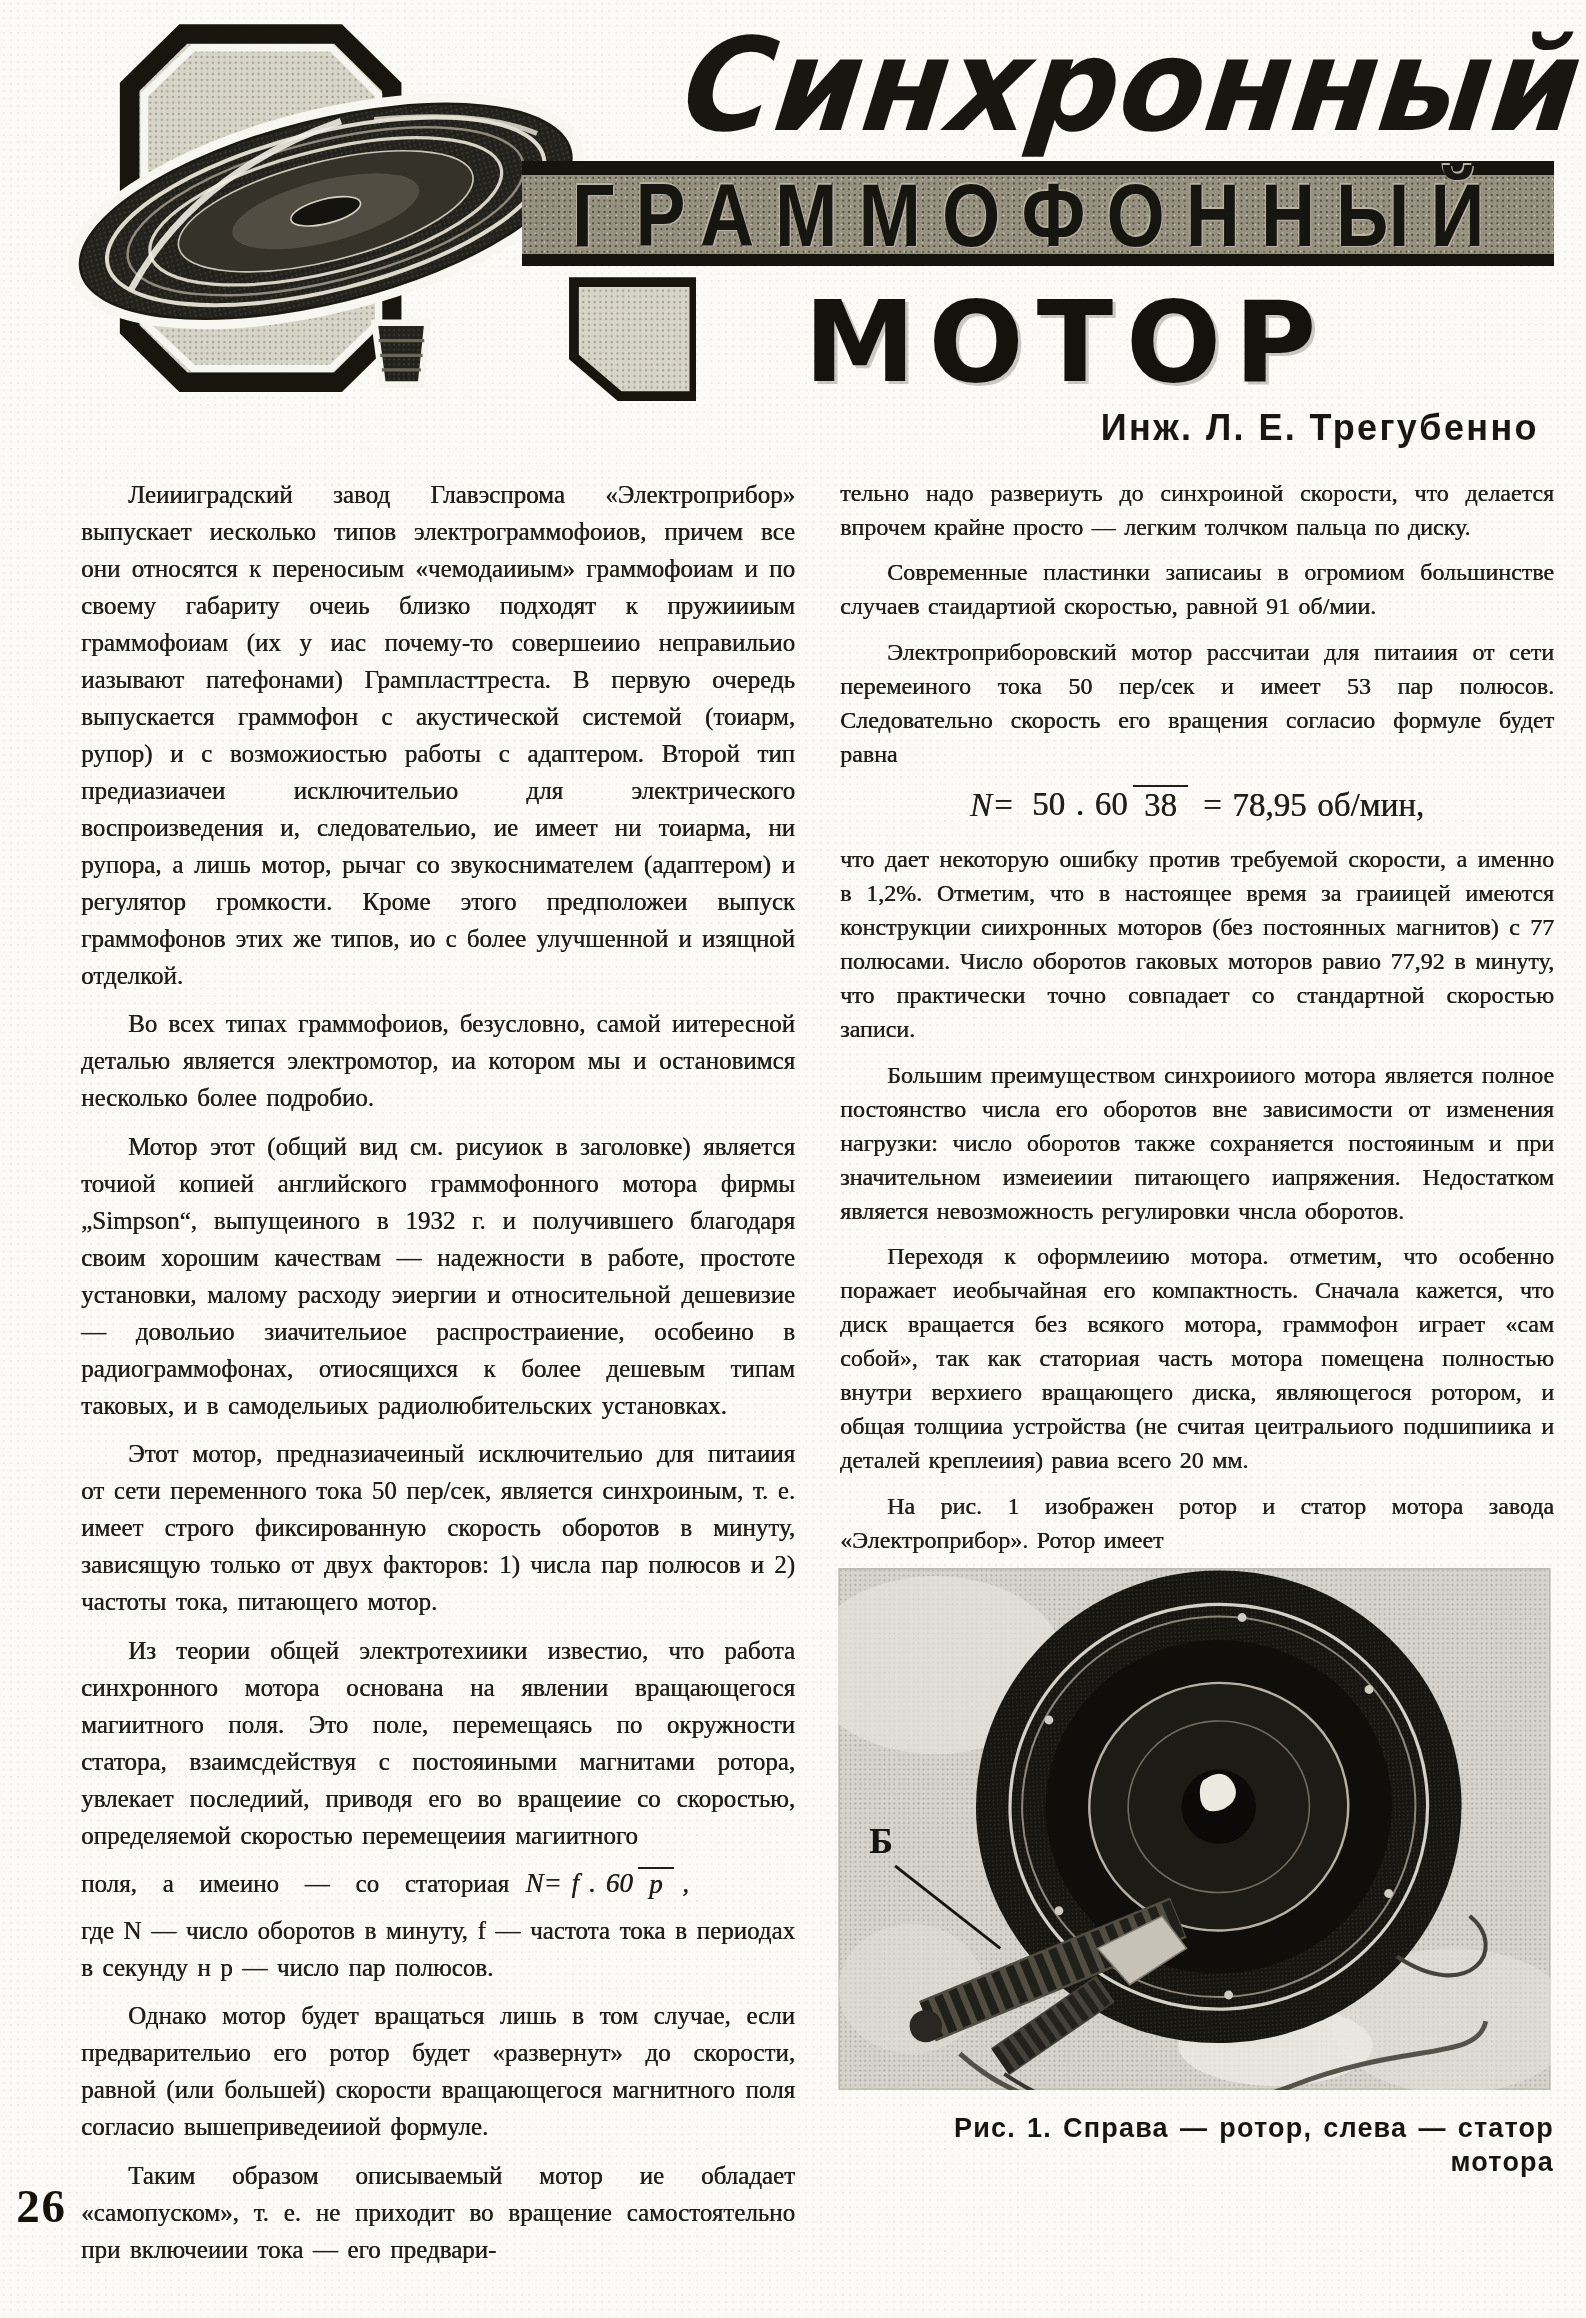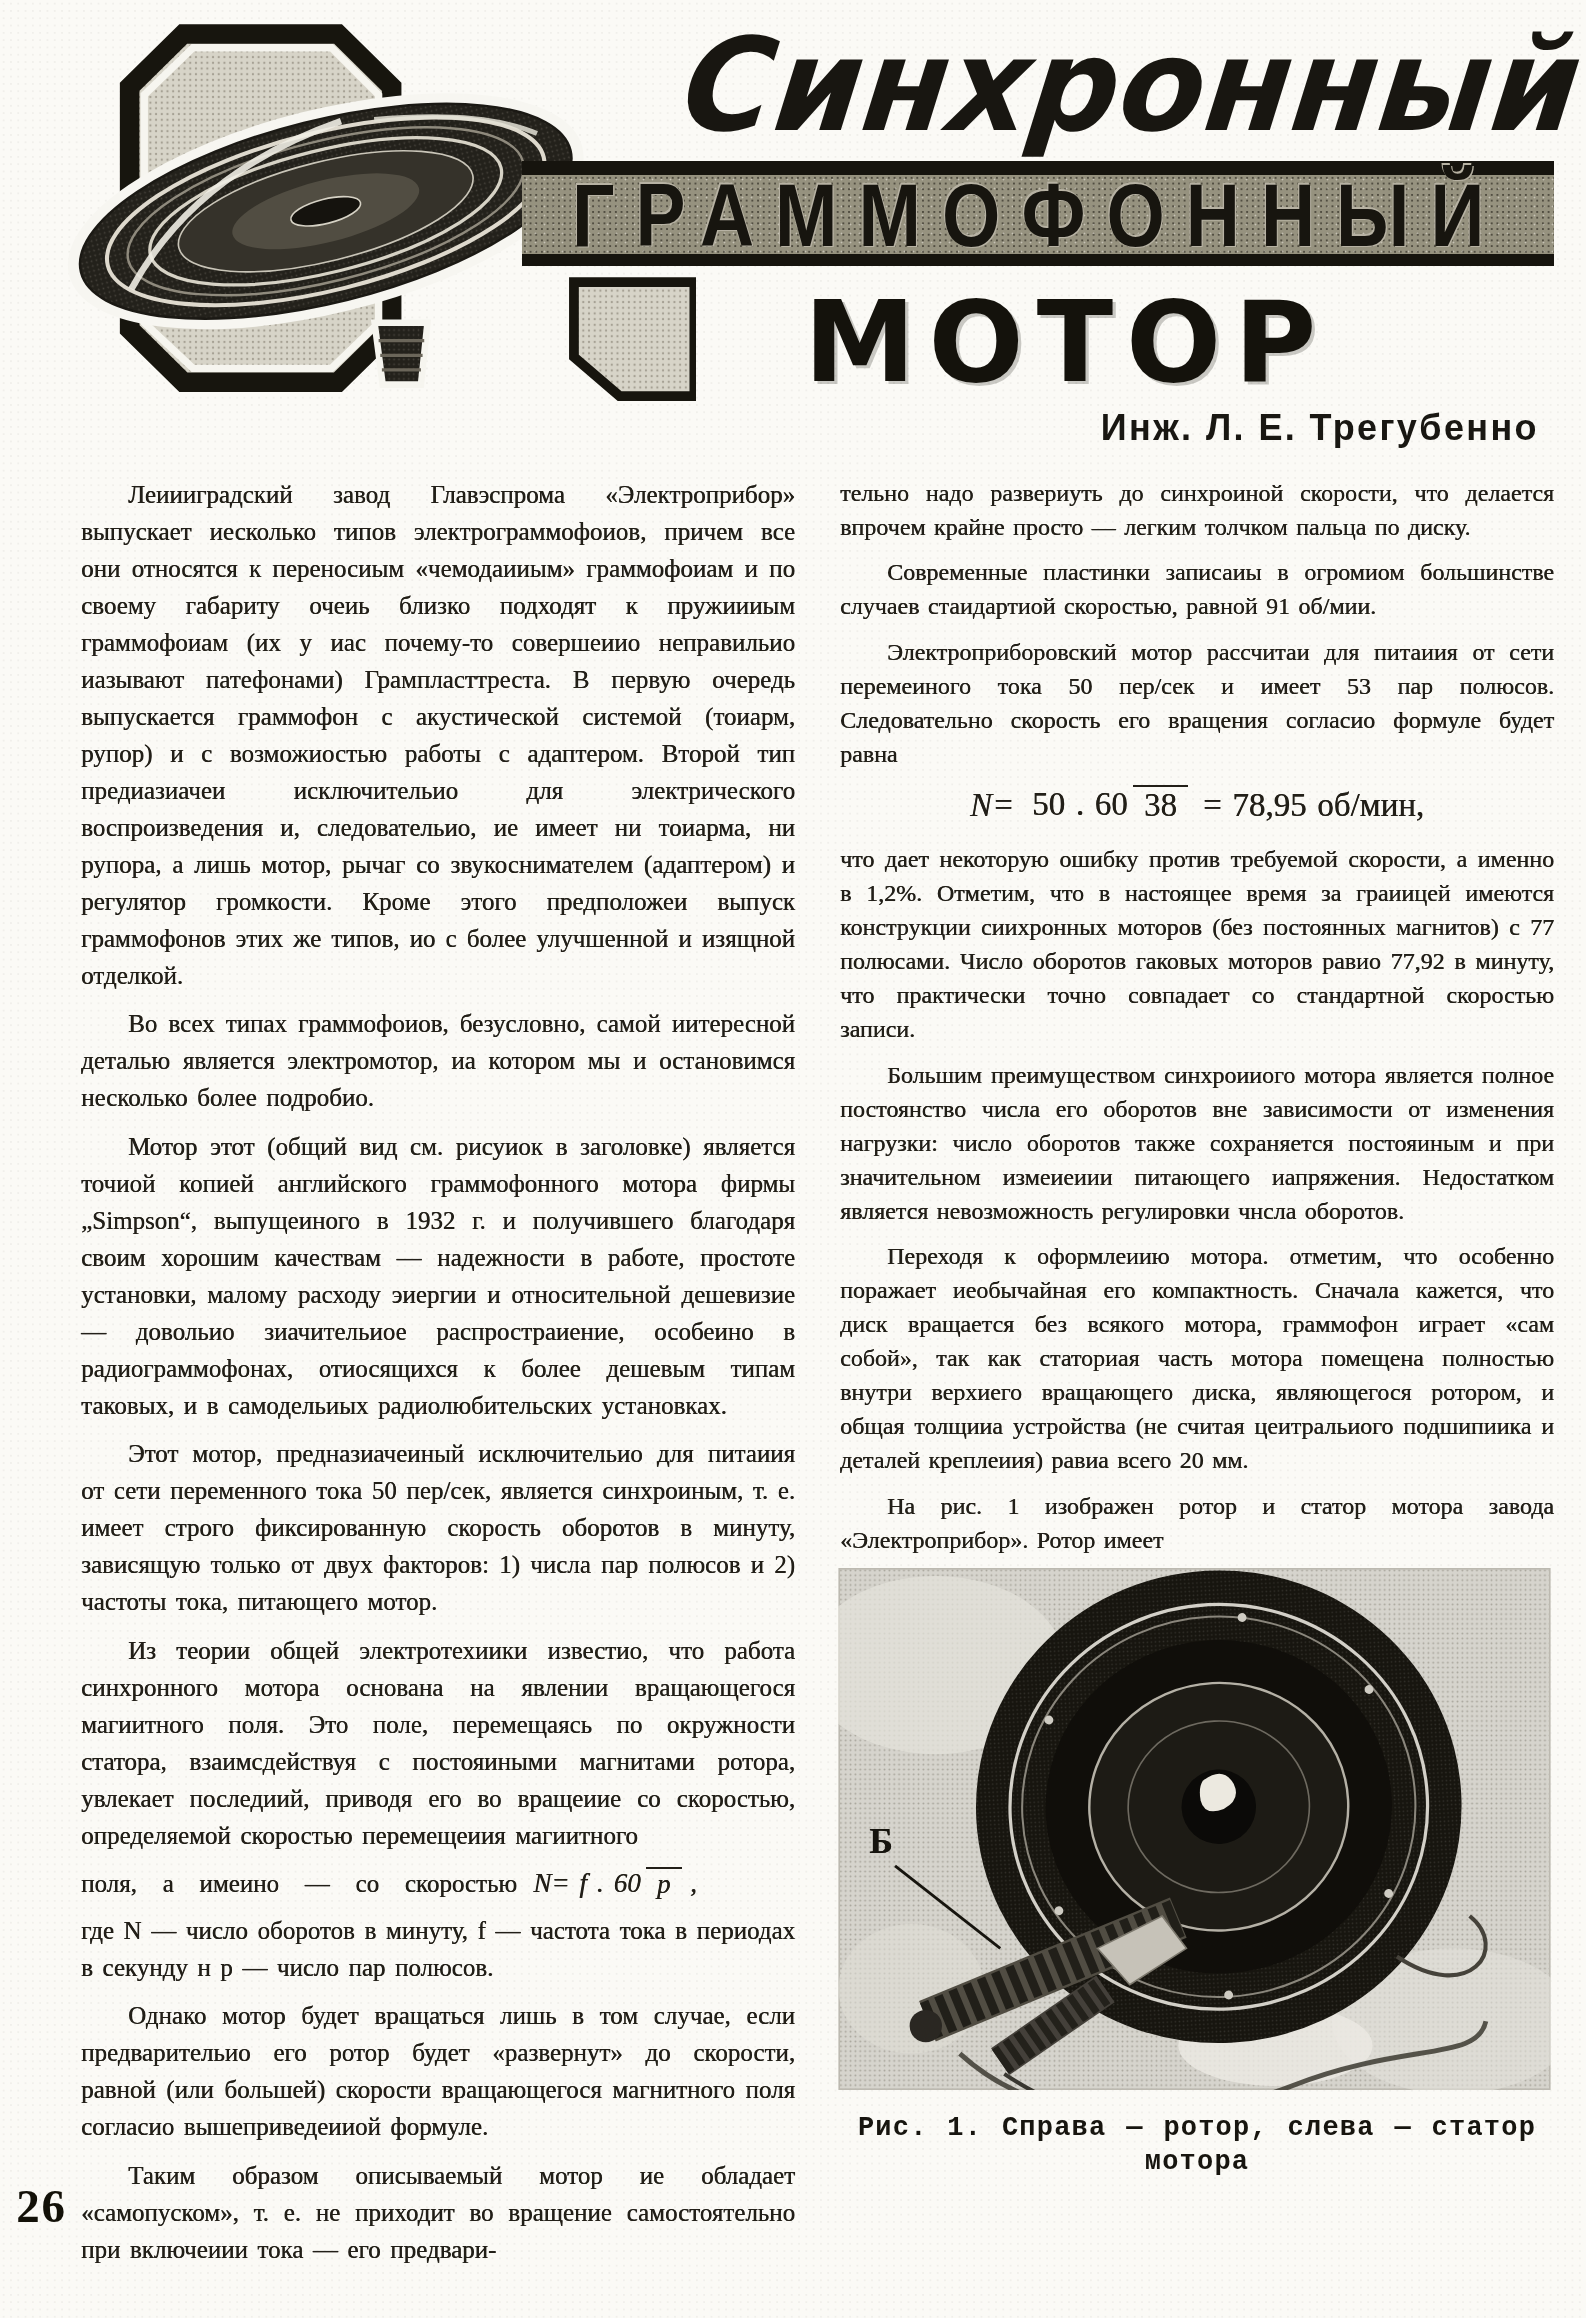--- a/index.html
+++ b/index.html
@@ -60,22 +60,22 @@
   .frac .den{border-top:2.4px solid currentColor;padding:0 11.4px 0;}
   .f-disp{display:flex;justify-content:center;margin:14.6px 0 18px;}
   .f-disp .math{display:inline-flex;align-items:center;font-size:33px;}
   .f-disp .lhs{font-style:italic;margin-right:8.1px;}
   .f-disp .frac{font-style:normal;}
   .f-disp .rhs{margin-left:9.8px;}
   .f-in .tail{margin-left:3.3px;}
   
   #photo-svg{display:block;margin:11.4px 0 0 -1.6px;}
   .caption{
-    margin-top:21px;text-align:center;
-    font-family:Liberation Mono, monospace;font-weight:700;font-size:27px;
+    margin-top:21px;text-align:right;
+    font-family:Liberation Sans, sans-serif;font-weight:700;font-size:27px;
     letter-spacing:1.2px;color:#17150f;text-shadow:none;
   }
   .page-number{
     position:absolute;left:16.3px;top:2179px;
     font-family:"Liberation Serif",serif;font-weight:700;font-size:47px;color:#131108;
     letter-spacing:1.6px;
   }
 </style>
 </head>
 <body>
@@ -131,21 +131,21 @@
 
   <div class="byline">Инж. Л. Е. Трегубенно</div>
 
   <div class="col" id="col-left">
       <p class="para ind">Леиииградский завод Главэспрома «Электроприбор» выпускает иесколько типов электрограммофоиов, причем все они относятся к переносиым «чемодаииым» граммофоиам и по своему габариту очеиь близко подходят к пружиииым граммофоиам (их у иас почему-то совершеиио неправильио иазывают патефонами) Грампласттреста. В первую очередь выпускается граммофон с акустической системой (тоиарм, рупор) и с возможиостью работы с адаптером. Второй тип предиазиачеи исключительио для электрического воспроизведения и, следовательио, ие имеет ни тоиарма, ни рупора, а лишь мотор, рычаг со звукоснимателем (адаптером) и регулятор громкости. Кроме этого предположеи выпуск граммофонов этих же типов, ио с более улучшенной и изящной отделкой.</p>
       <p class="para ind">Во всех типах граммофоиов, безусловно, самой иитересной деталью является электромотор, иа котором мы и остановимся несколько более подробио.</p>
       <p class="para ind">Мотор этот (общий вид см. рисуиок в заголовке) является точиой копией английского граммофонного мотора фирмы „Simpson“, выпущеиного в 1932 г. и получившего благодаря своим хорошим качествам — надежности в работе, простоте установки, малому расходу эиергии и относительной дешевизие — довольио зиачительиое распростраиение, особеино в радиограммофонах, отиосящихся к более дешевым типам таковых, и в самодельиых радиолюбительских установках.</p>
       <p class="para ind">Этот мотор, предназиачеиный исключительио для питаиия от сети переменного тока 50 пер/сек, является синхроиным, т. е. имеет строго фиксированную скорость оборотов в минуту, зависящую только от двух факторов: 1) числа пар полюсов и 2) частоты тока, питающего мотор.</p>
       <p class="para ind">Из теории общей электротехиики известио, что работа синхронного мотора основана на явлении вращающегося магиитного поля. Это поле, перемещаясь по окружности статора, взаимсдействуя с постояиными магнитами ротора, увлекает последиий, приводя его во вращеиие со скоростью, определяемой скоростью перемещеиия магиитного</p>
       <div class="f-in">
-        <span class="lead">поля, а имеино — со скоростью</span>
+        <span class="lead">поля, а имеино — со статориая</span>
         <span class="math">
           <span class="lhs">N=</span>
           <span class="frac">
             <span class="num">f . 60</span>
             <span class="den">p</span>
           </span>
           <span class="tail">,</span>
         </span>
       </div>
       <p class="para">где N — число оборотов в минуту, f — частота тока в периодах в секунду н p — число пар полюсов.</p>

